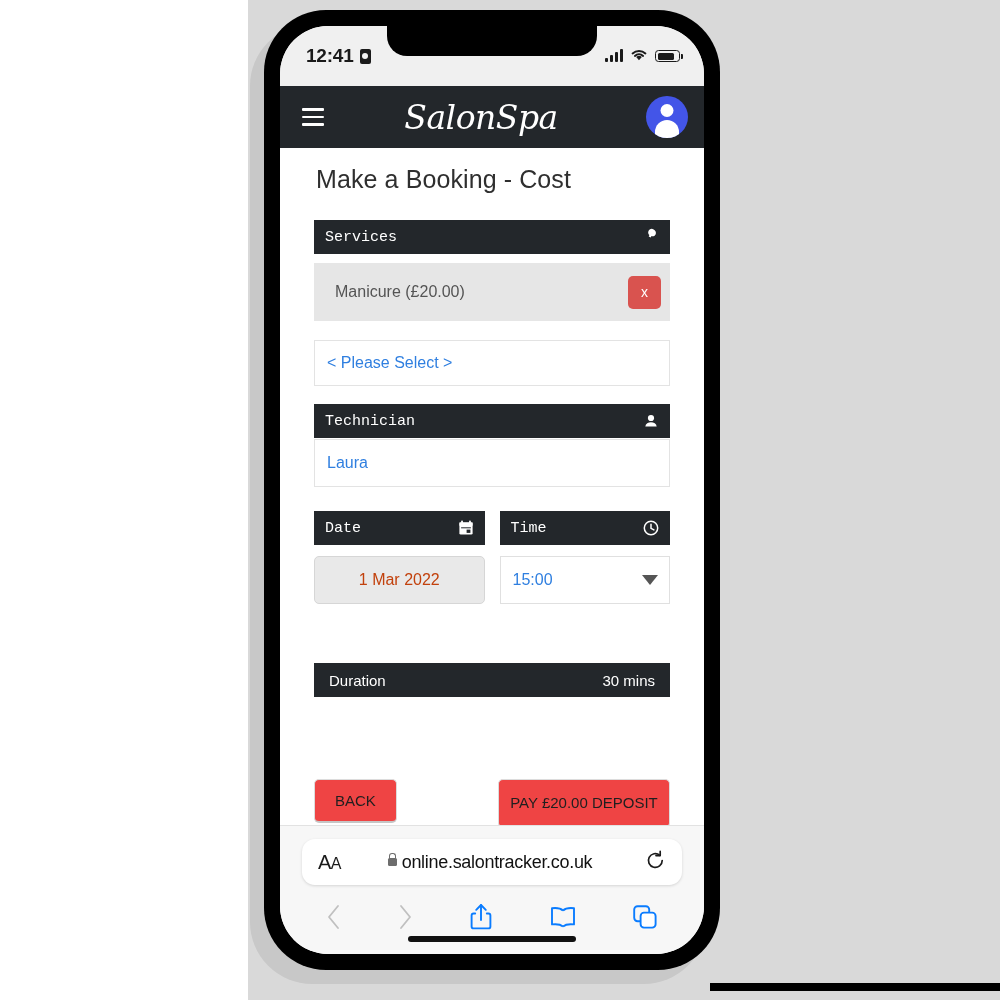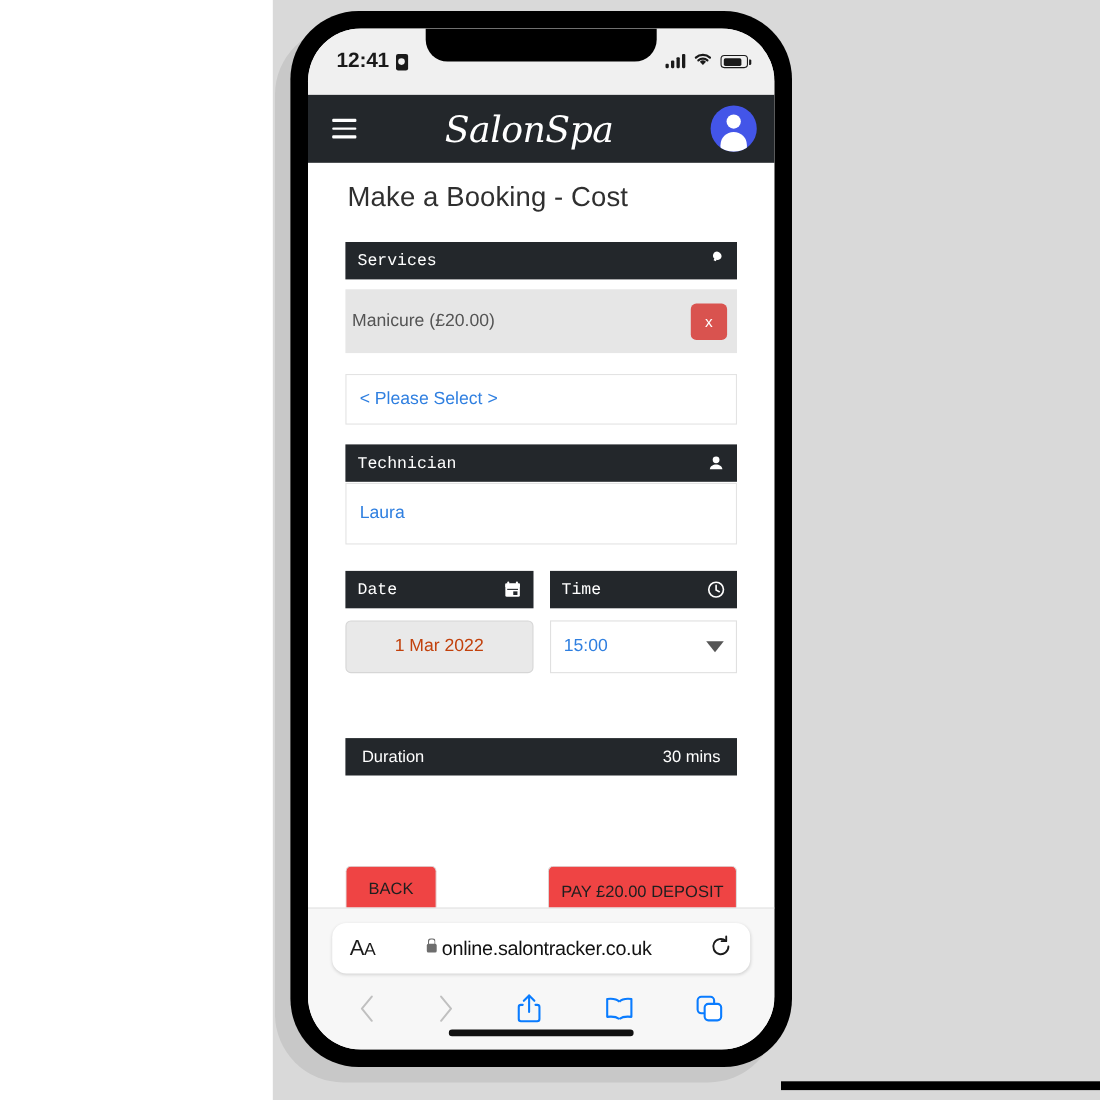--- a/index.html
+++ b/index.html
@@ -232,21 +232,21 @@
   .bar .bar-icon { display: flex; align-items: center; }
 
   .section-services { margin-top: 26px; }
 
   .chosen-item {
     background: #e6e6e6;
     height: 58px;
     display: flex;
     align-items: center;
     justify-content: space-between;
-    padding: 0 9px 0 6px;
+    padding: 0 9px 0 21px;
     box-sizing: border-box;
     margin-top: 9px;
   }
   .chosen-item .label { color: #545454; font-size: 16px; }
   .remove-btn {
     width: 33px; height: 33px;
     background: #d9534f;
     border: none;
     border-radius: 5px;
     color: #fff;
@@ -265,21 +265,21 @@
     padding: 0 12px;
     box-sizing: border-box;
     color: #2f7fe0;
     font-size: 16px;
   }
   .select-box.plain { border: 1px solid #e3e3e3; }
 
   .section-tech { margin-top: 18px; }
   .tech-value {
     margin-top: 1px;
-    height: 56px;
+    height: 48px;
     border: 1px solid #e3e3e3;
     display: flex;
     align-items: center;
     padding: 0 12px;
     box-sizing: border-box;
     color: #2f7fe0;
     font-size: 16px;
   }
 
   .row-2 {

